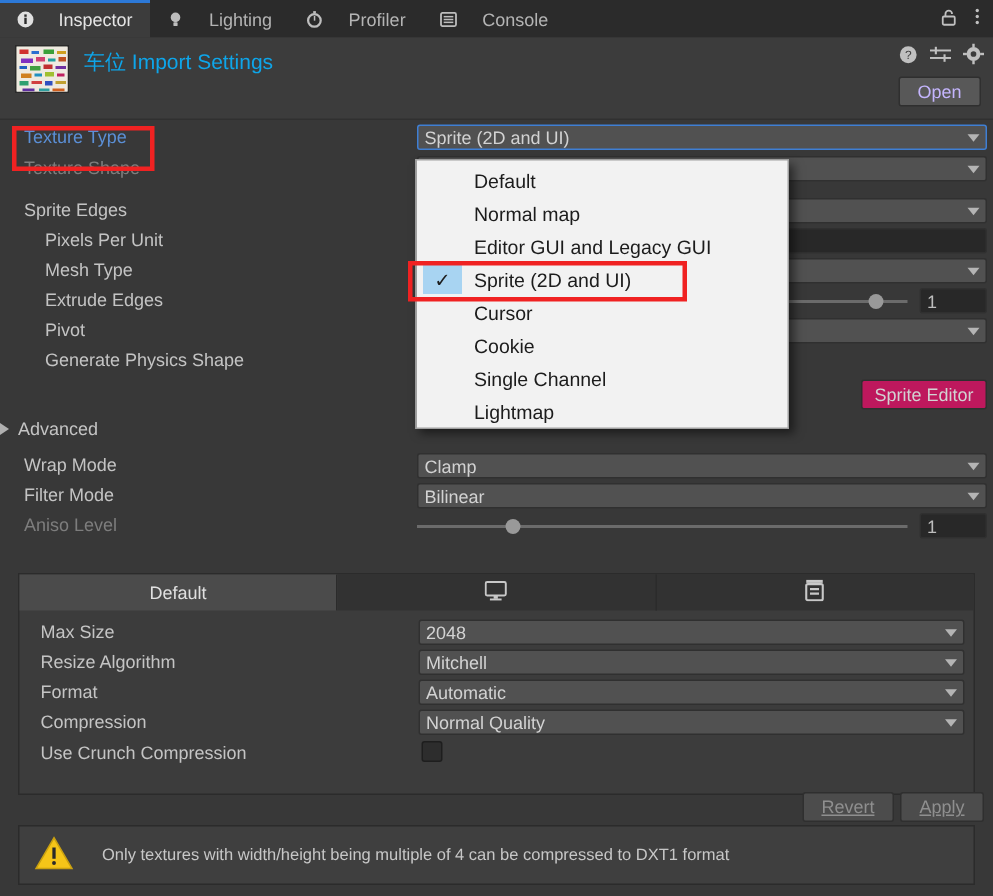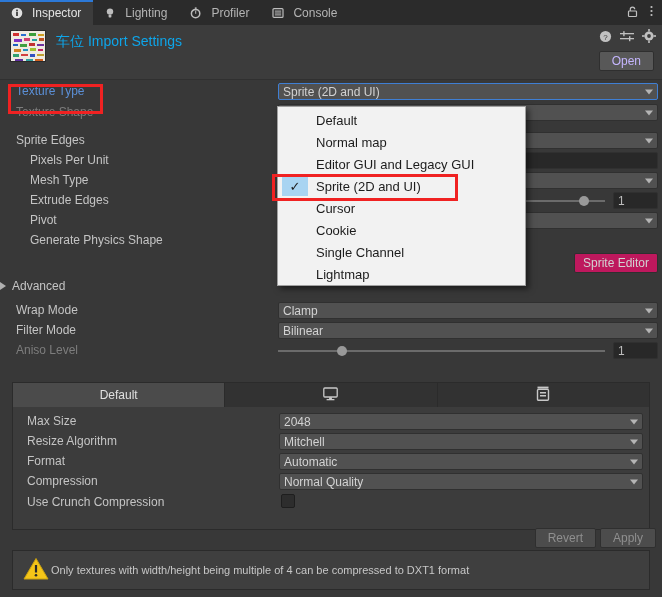--- a/index.html
+++ b/index.html
@@ -12,21 +12,21 @@
     overflow: hidden;
   }
   .root { position: relative; width: 662px; height: 597px; }
 
   
   .tabbar {
     position: absolute; left:0; top:0; width:662px; height:25px;
     background:#2b2b2b; display:flex; align-items:stretch;
   }
   .tab {
-    display:flex; align-items:center; gap:9px;
+    display:flex; align-items:center; gap:16px;
     padding:0 12px 0 10px; height:25px; color:#b4b4b4; font-size:12px;
     position:relative; white-space:nowrap;
   }
   .tab.active { background:#3c3c3c; color:#e4e4e4; }
   .tab.active::before{
     content:""; position:absolute; left:0; right:0; top:0; height:2px; background:#2c79d8;
   }
   .tab .ticon { width:13px; height:13px; display:inline-flex; align-items:center; justify-content:center; }
   .tabbar-right { margin-left:auto; display:flex; align-items:center; gap:10px; padding-right:8px; }
 
@@ -110,24 +110,24 @@
     background:#a8d4f2; display:flex; align-items:center; justify-content:center;
     color:#1c1c1c; font-size:13px;
   }
 
   
   .redbox { position:absolute; border:3px solid #f02222; z-index:60; pointer-events:none; }
 
   
   .footer-btns { position:absolute; right:6px; top:528px; display:flex; gap:4px; z-index:5; }
   .fbtn { background:#4c4c4c; border:1px solid #2f2f2f; border-radius:2px; color:#8f8f8f;
-          font-size:12px; padding:2px 12px; }
+          font-size:12px; padding:2px 12px;text-decoration:underline; }
   .warnbox {
     position:absolute; left:12px; right:12px; top:550px; height:40px;
-    background:#3f3f3f; border:1px solid #2b2b2b; display:flex; align-items:center; gap:2px;
+    background:#3f3f3f; border:1px solid #2b2b2b; display:flex; align-items:center; gap:19px;
     padding-left:10px;
   }
   .warn-text { color:#c7c7c7; font-size:11px; }
 </style>
 </head>
 <body>
 
 <div class="root">
 
   <div class="tabbar">

